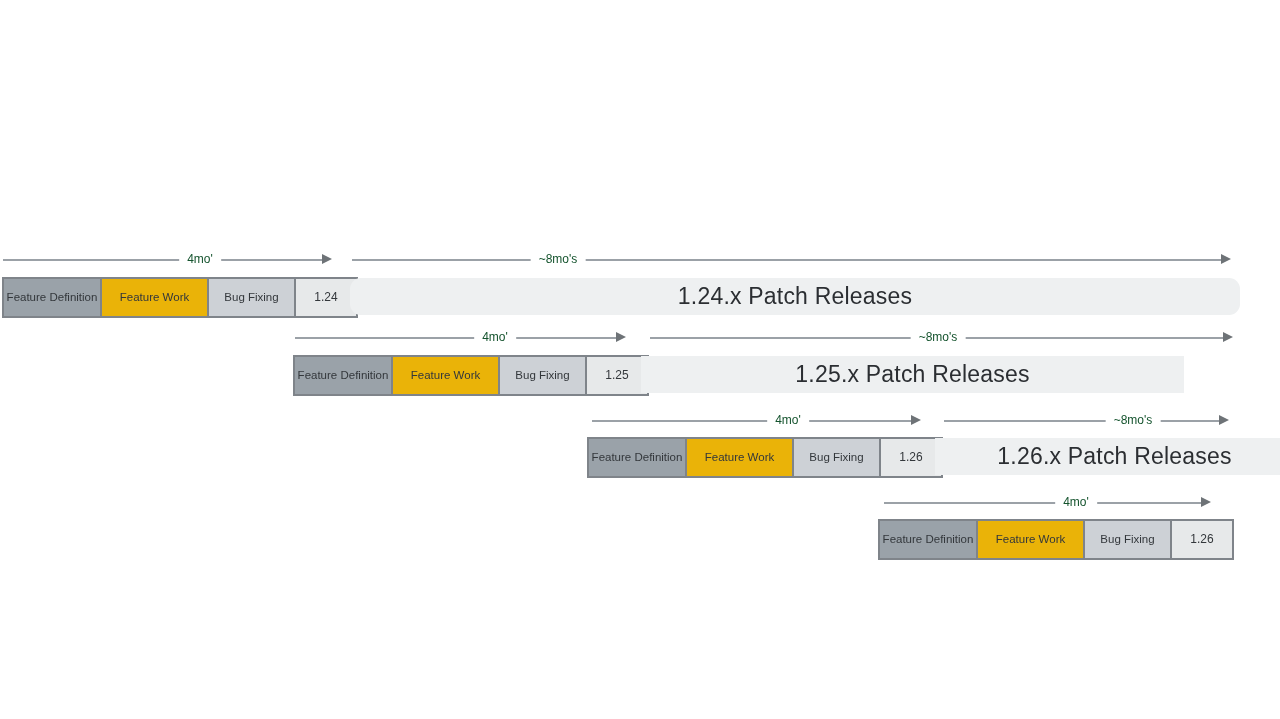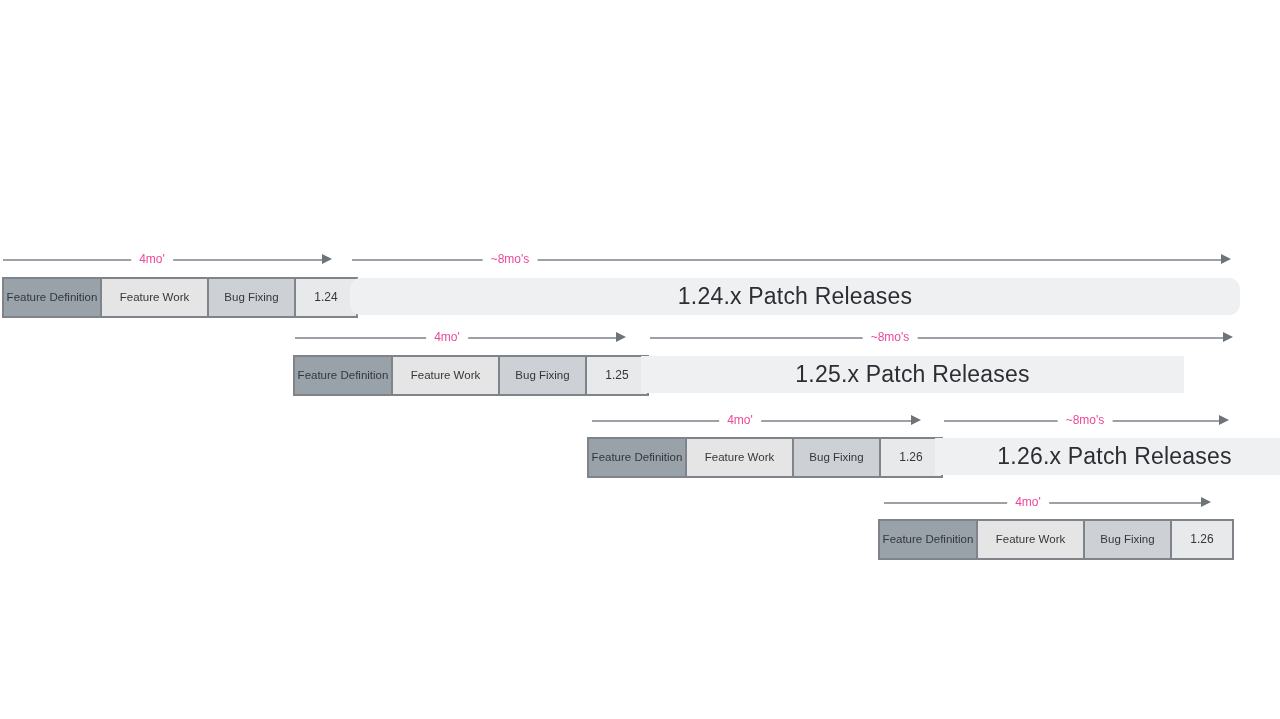--- a/index.html
+++ b/index.html
@@ -13,33 +13,33 @@
   .arrow{position:absolute;height:14px;}
   .a-line{position:absolute;left:0;right:5px;top:6px;height:2px;background:#9ba1a7;}
   .a-head{
     position:absolute;right:-1px;top:1px;width:0;height:0;
     border-top:5px solid transparent;border-bottom:5px solid transparent;
     border-left:10px solid #6e7377;
   }
   .a-label{
     position:absolute;top:-2px;transform:translateX(-50%);
     background:#ffffff;padding:0 8px;font-size:12px;line-height:17px;
-    color:#ec4899;white-space:nowrap;z-index:2;
+    color:#14532d;white-space:nowrap;z-index:2;margin-left:48px;
   }
 
   
   .phases{position:absolute;display:flex;}
   .phase{
     box-sizing:border-box;height:41px;border:2px solid #7f848a;
     display:flex;align-items:center;justify-content:center;text-align:center;
     font-size:11.5px;line-height:13px;color:#33373b;
   }
   .phase + .phase{margin-left:-2px;}
   .phase.fd{width:100px;background:#9aa2a9;}
-  .phase.fw{width:109px;background:#e5e5e5;}
+  .phase.fw{width:109px;background:#eab308;}
   .phase.bf{width:89px;background:#cdd1d6;text-align:center;}
   .phase.ver{width:64px;background:#e7e9ea;font-size:12px;}
 
   
   .patch-bar{
     position:absolute;height:37px;background:#eef0f1;
     display:flex;align-items:center;justify-content:center;
   }
   .patch-bar .patch-title{
     font-size:23px;color:#2b2e32;white-space:nowrap;letter-spacing:0.2px;

